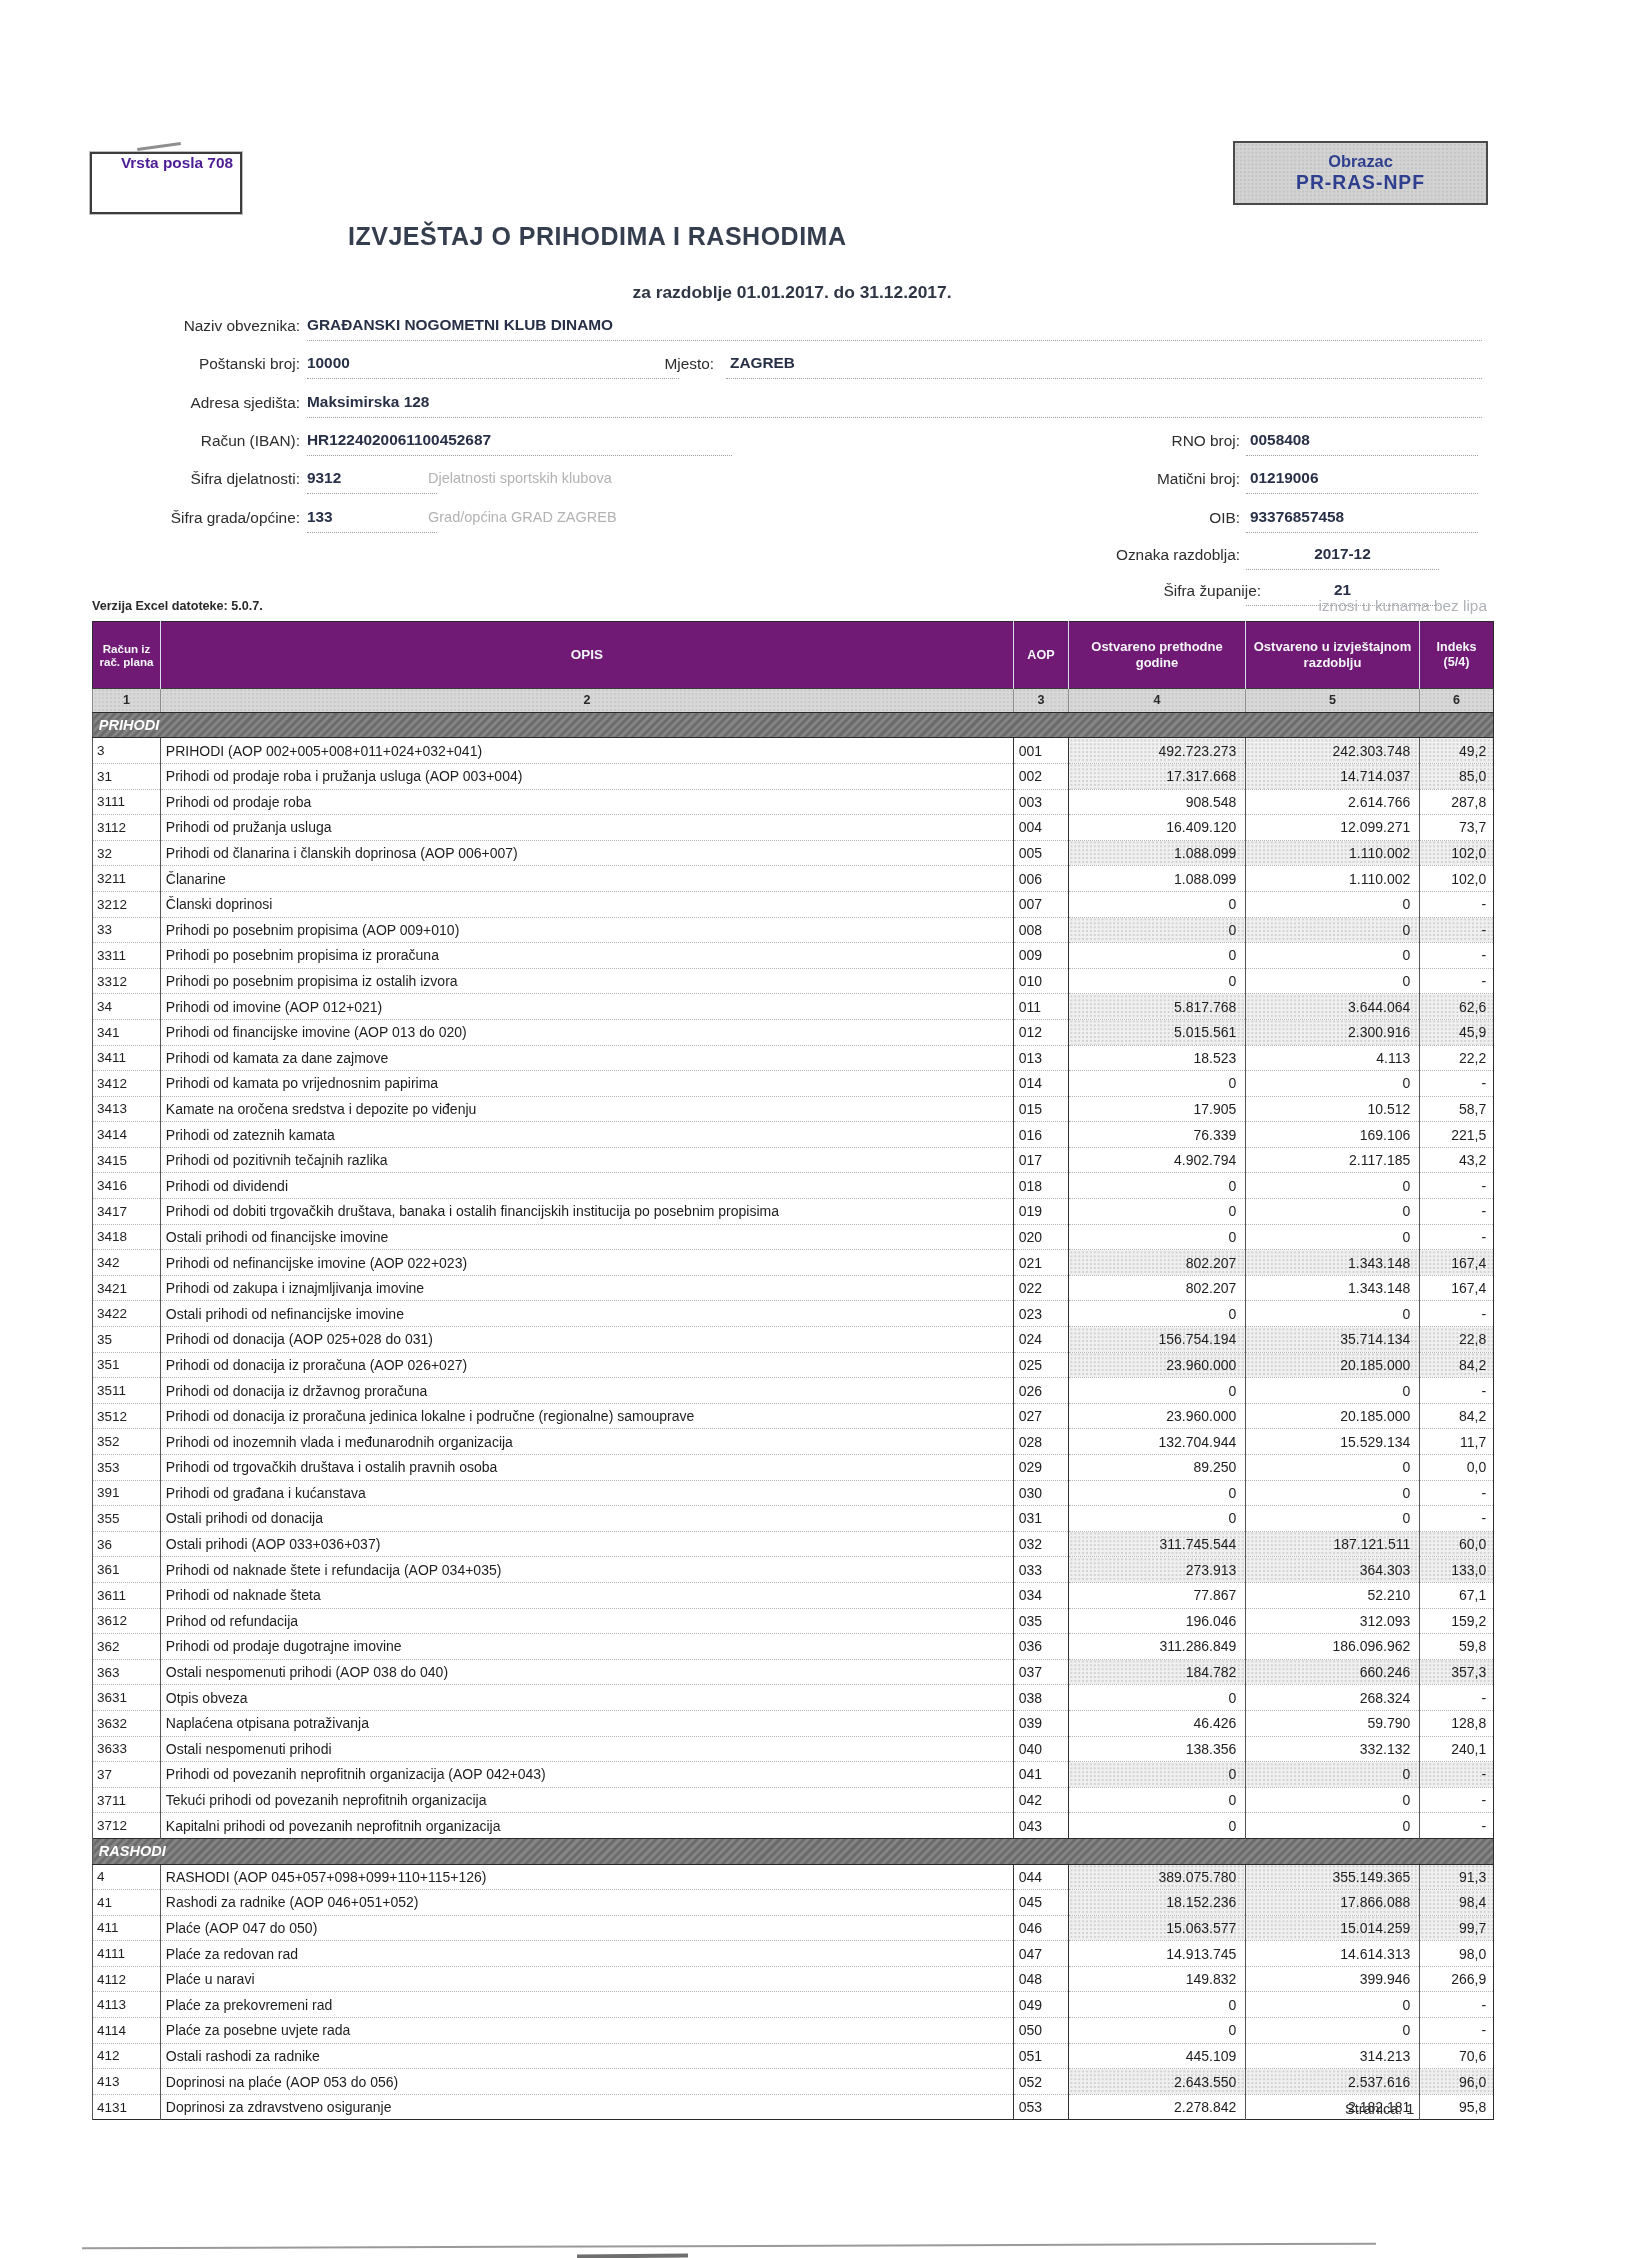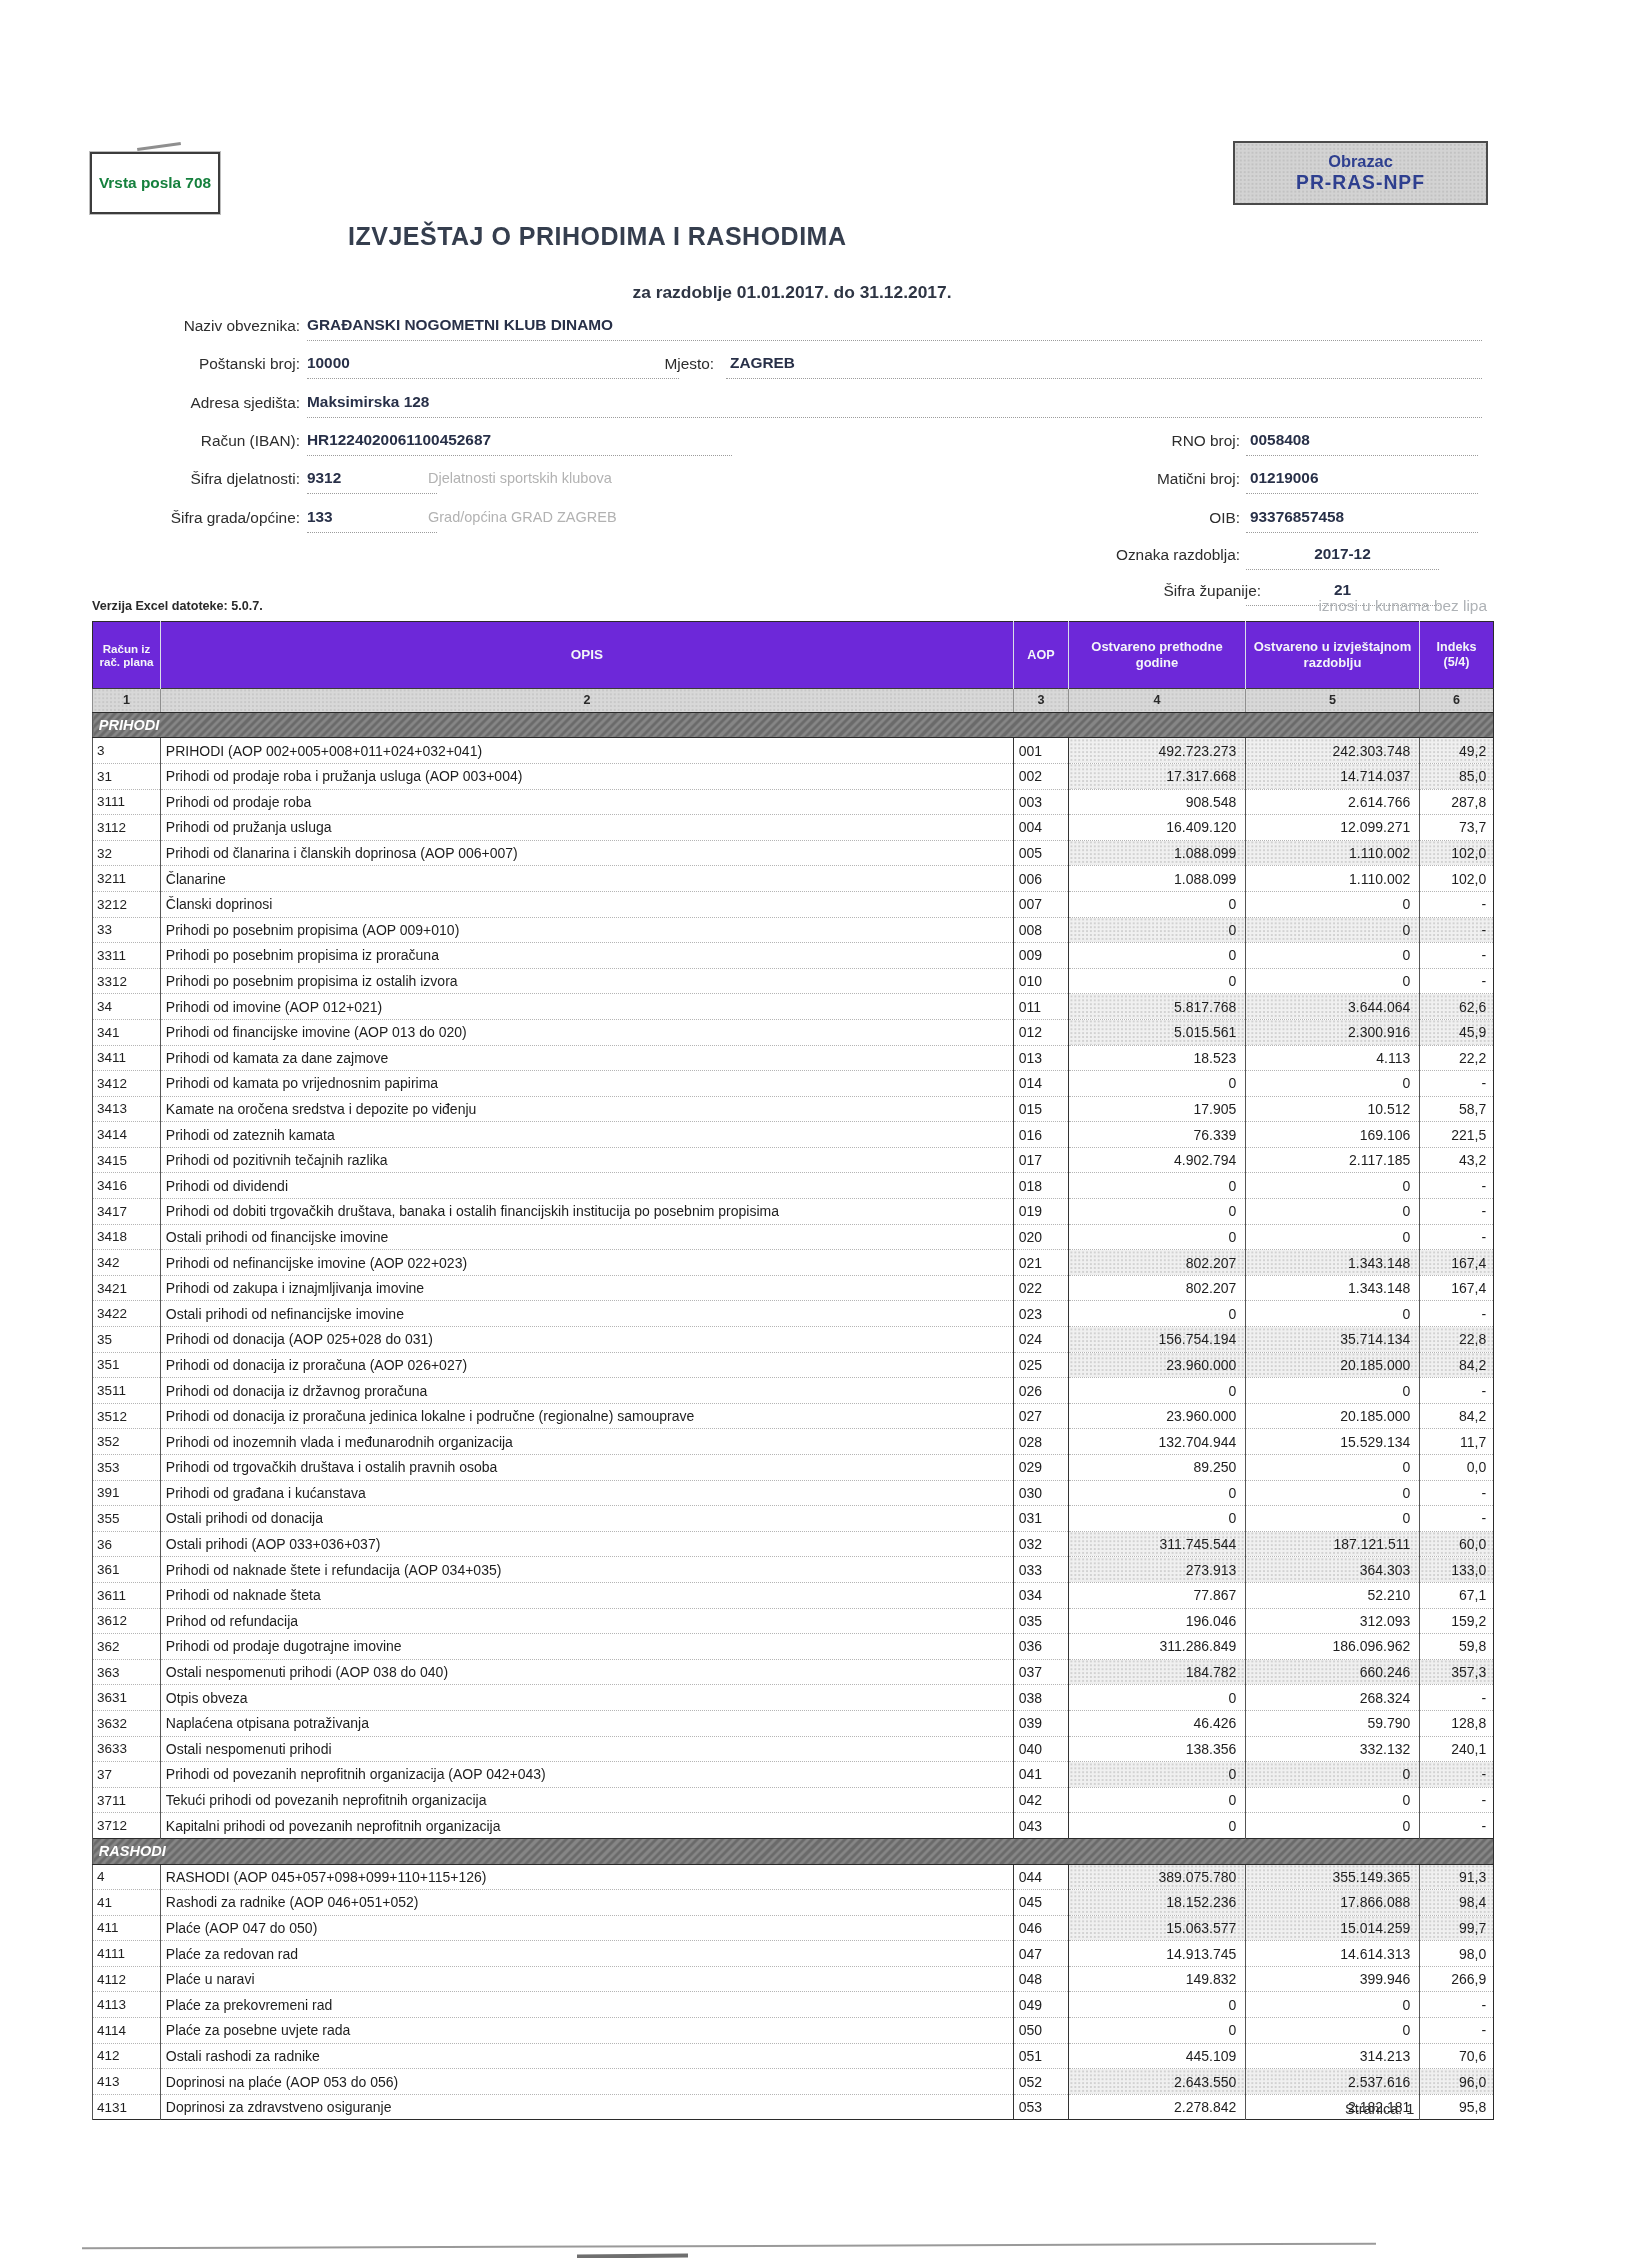--- a/index.html
+++ b/index.html
@@ -5,22 +5,22 @@
   html,body{margin:0;padding:0;background:#ffffff;}
   .page{
     position:relative;width:1641px;height:2258px;background:#fff;
     font-family:"Liberation Sans", sans-serif;color:#222;overflow:hidden;
   }
   .abs{position:absolute;}
 
   
   .vrsta-box{
     left:90px;top:152px;width:126px;height:58px;border:2.9px solid #3c3c3c;
-    display:flex;align-items:center;justify-content:center;
-    font-weight:bold;font-size:15.4px;color:#15803d;box-shadow:0 0 0 1px #bdbdbd;
+    display:flex;justify-content:center;
+    font-weight:bold;font-size:15.4px;color:#4c1d95;box-shadow:0 0 0 1px #bdbdbd;padding-left:22px;
   }
   .obrazac-box{
     left:1233px;top:141px;width:251px;height:60px;background:#d3d3d3;
     border:2.9px solid #4a4a4a;display:flex;flex-direction:column;align-items:center;justify-content:center;
     color:#2e3f8f;line-height:1.25;
     background-image:radial-gradient(#c2c2c2 0.8px, transparent 0.9px);background-size:3.9px 3.9px;
   }
   .obrazac-box .l1{font-size:16.4px;font-weight:bold;}
   .obrazac-box .l2{font-size:19.3px;font-weight:bold;letter-spacing:1px;}
 
@@ -42,21 +42,21 @@
   
   .report-table{
     left:92px;top:621px;width:1400px;border-collapse:collapse;table-layout:fixed;
     border:1.9px solid #2b2b2b;font-size:14px;color:#1e1e1e;
   }
   .report-table col.c1{width:68px;} .report-table col.c2{width:853px;}
   .report-table col.c3{width:55px;} .report-table col.c4{width:177px;}
   .report-table col.c5{width:174px;} .report-table col.c6{width:74px;}
 
   .report-table thead th{
-    background:#6d28d9;color:#f4f6f9;font-weight:bold;vertical-align:middle;
+    background:#701a75;color:#f4f6f9;font-weight:bold;vertical-align:middle;
     border-left:1px solid #d9dfe8;padding:1.9px 3.9px;height:62px;
   }
   .report-table thead th:first-child{border-left:none;}
   th.h-code{font-size:11.6px;line-height:1.15;}
   th.h-opis{font-size:13.5px;}
   th.h-aop{font-size:12.6px;}
   th.h-prev,th.h-curr{font-size:13px;line-height:1.2;}
   th.h-idx{font-size:12.6px;line-height:1.2;}
 
   .report-table .numrow td{

